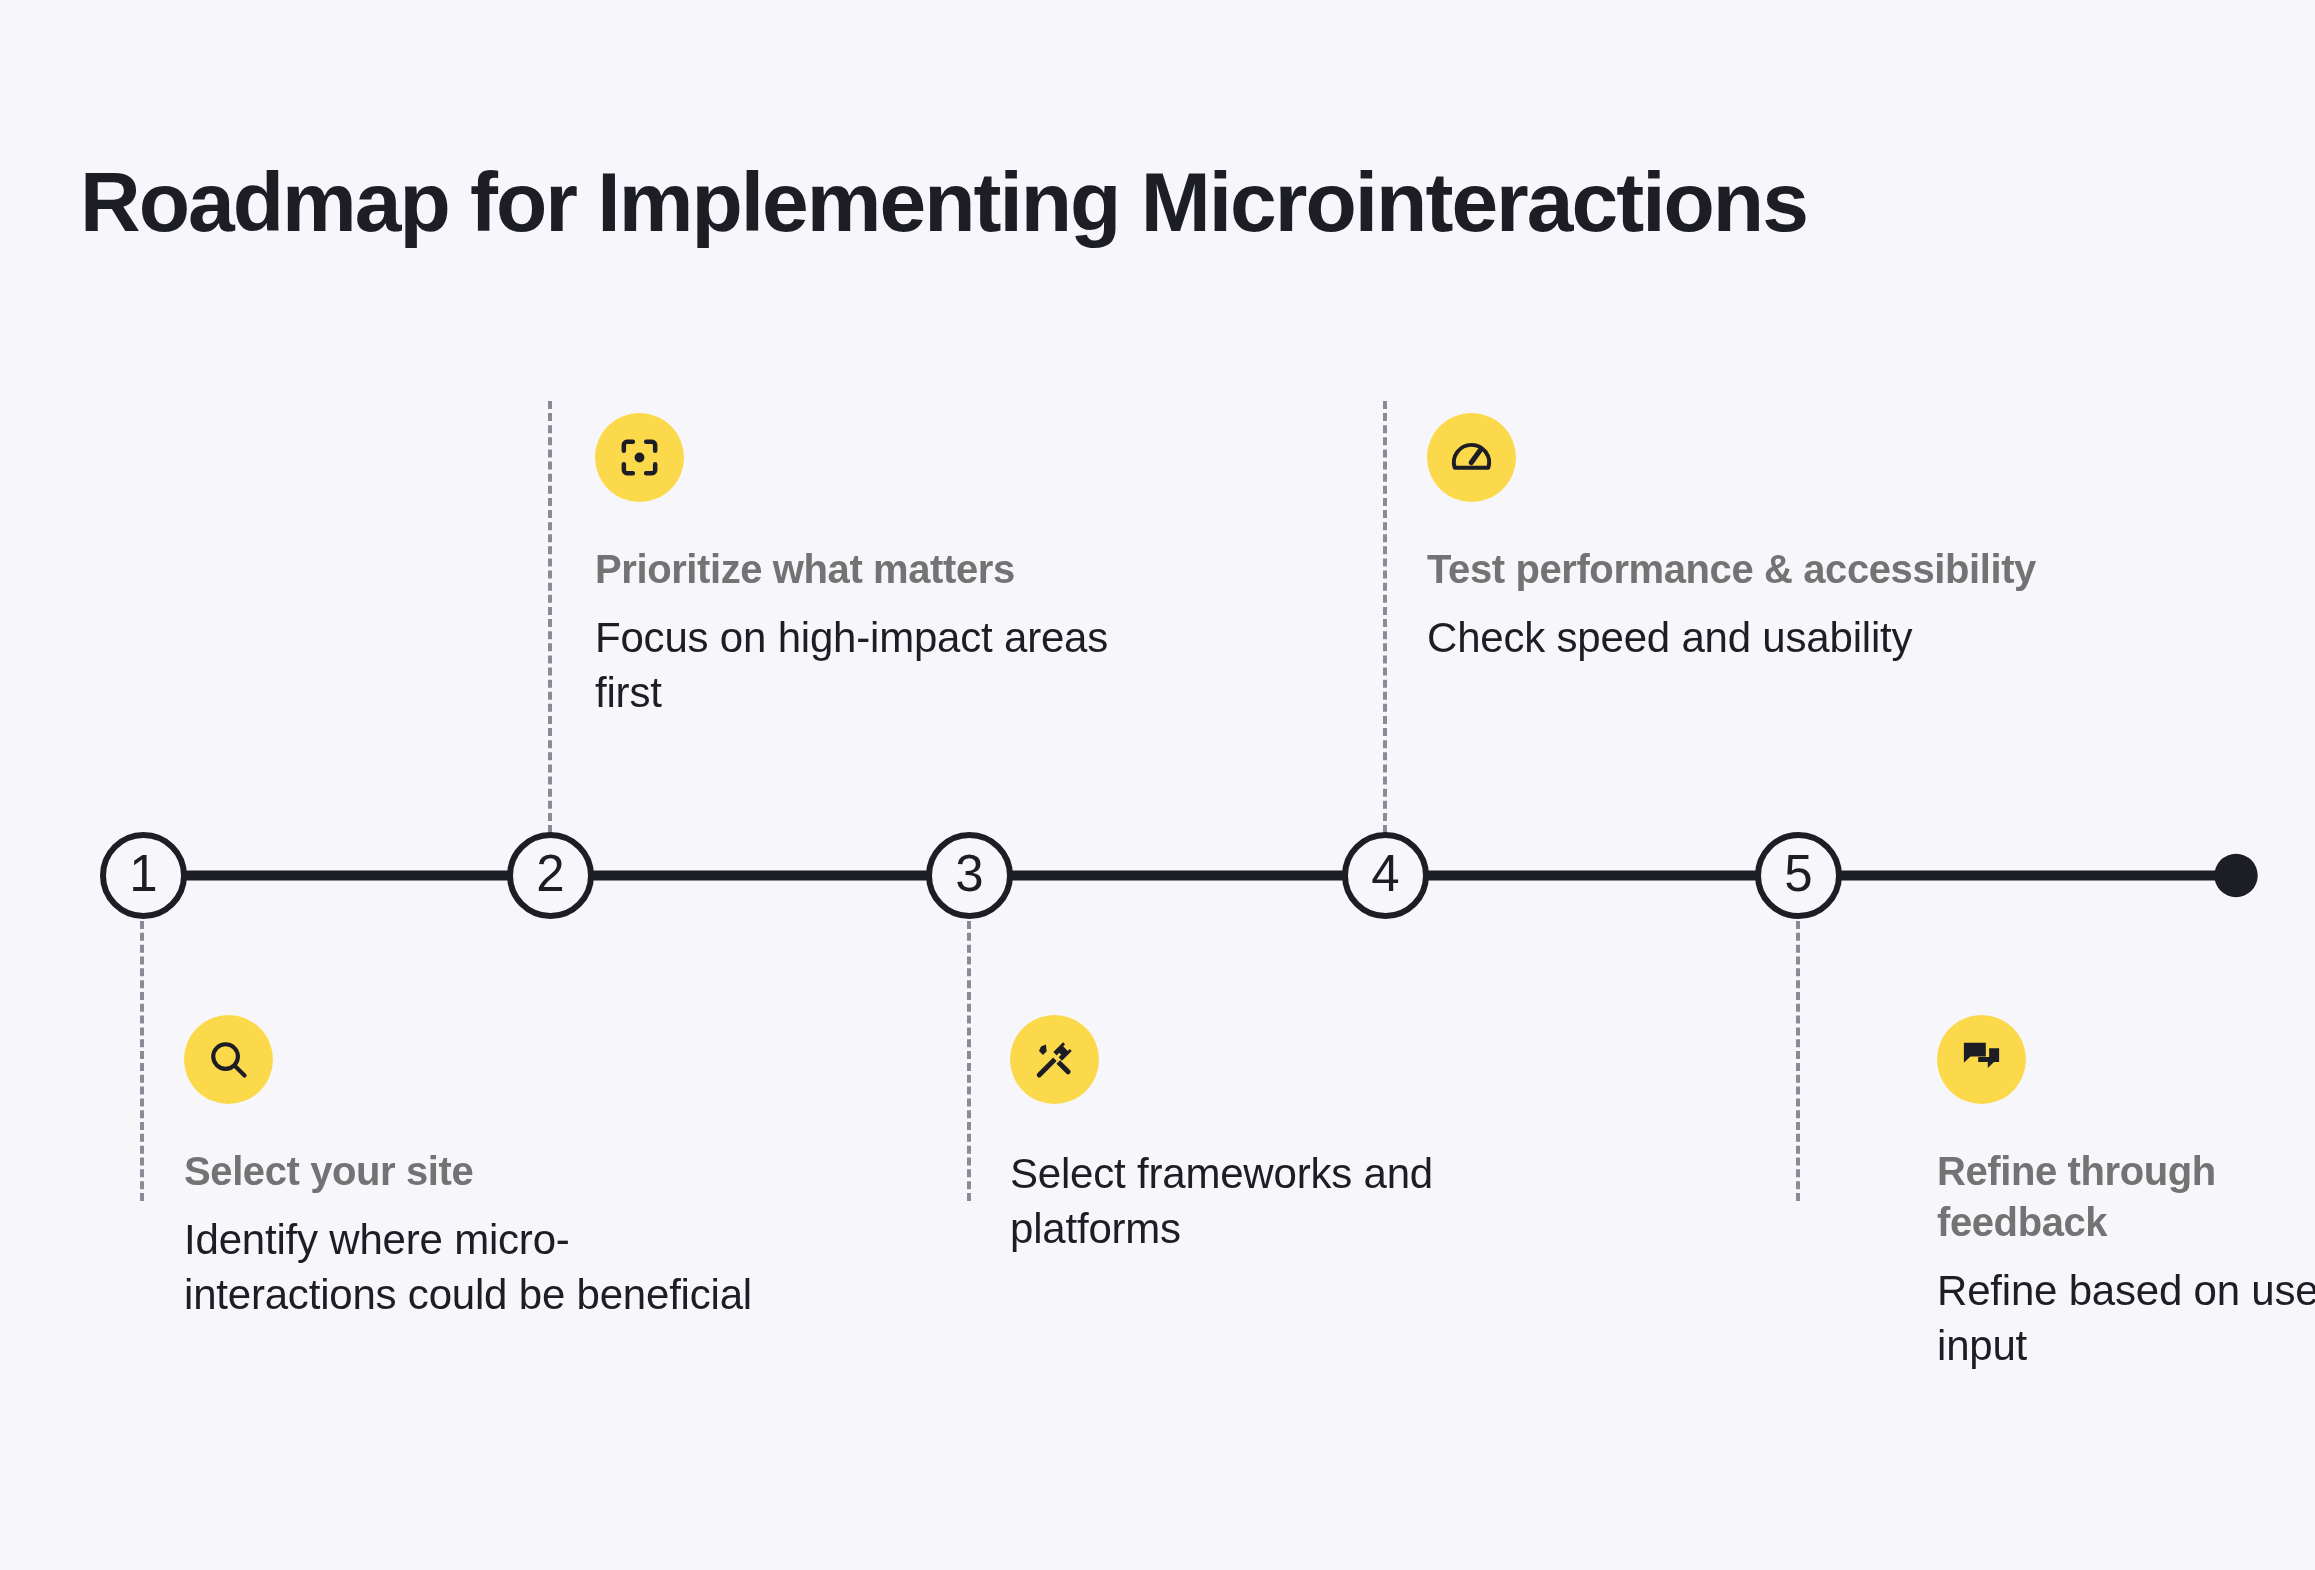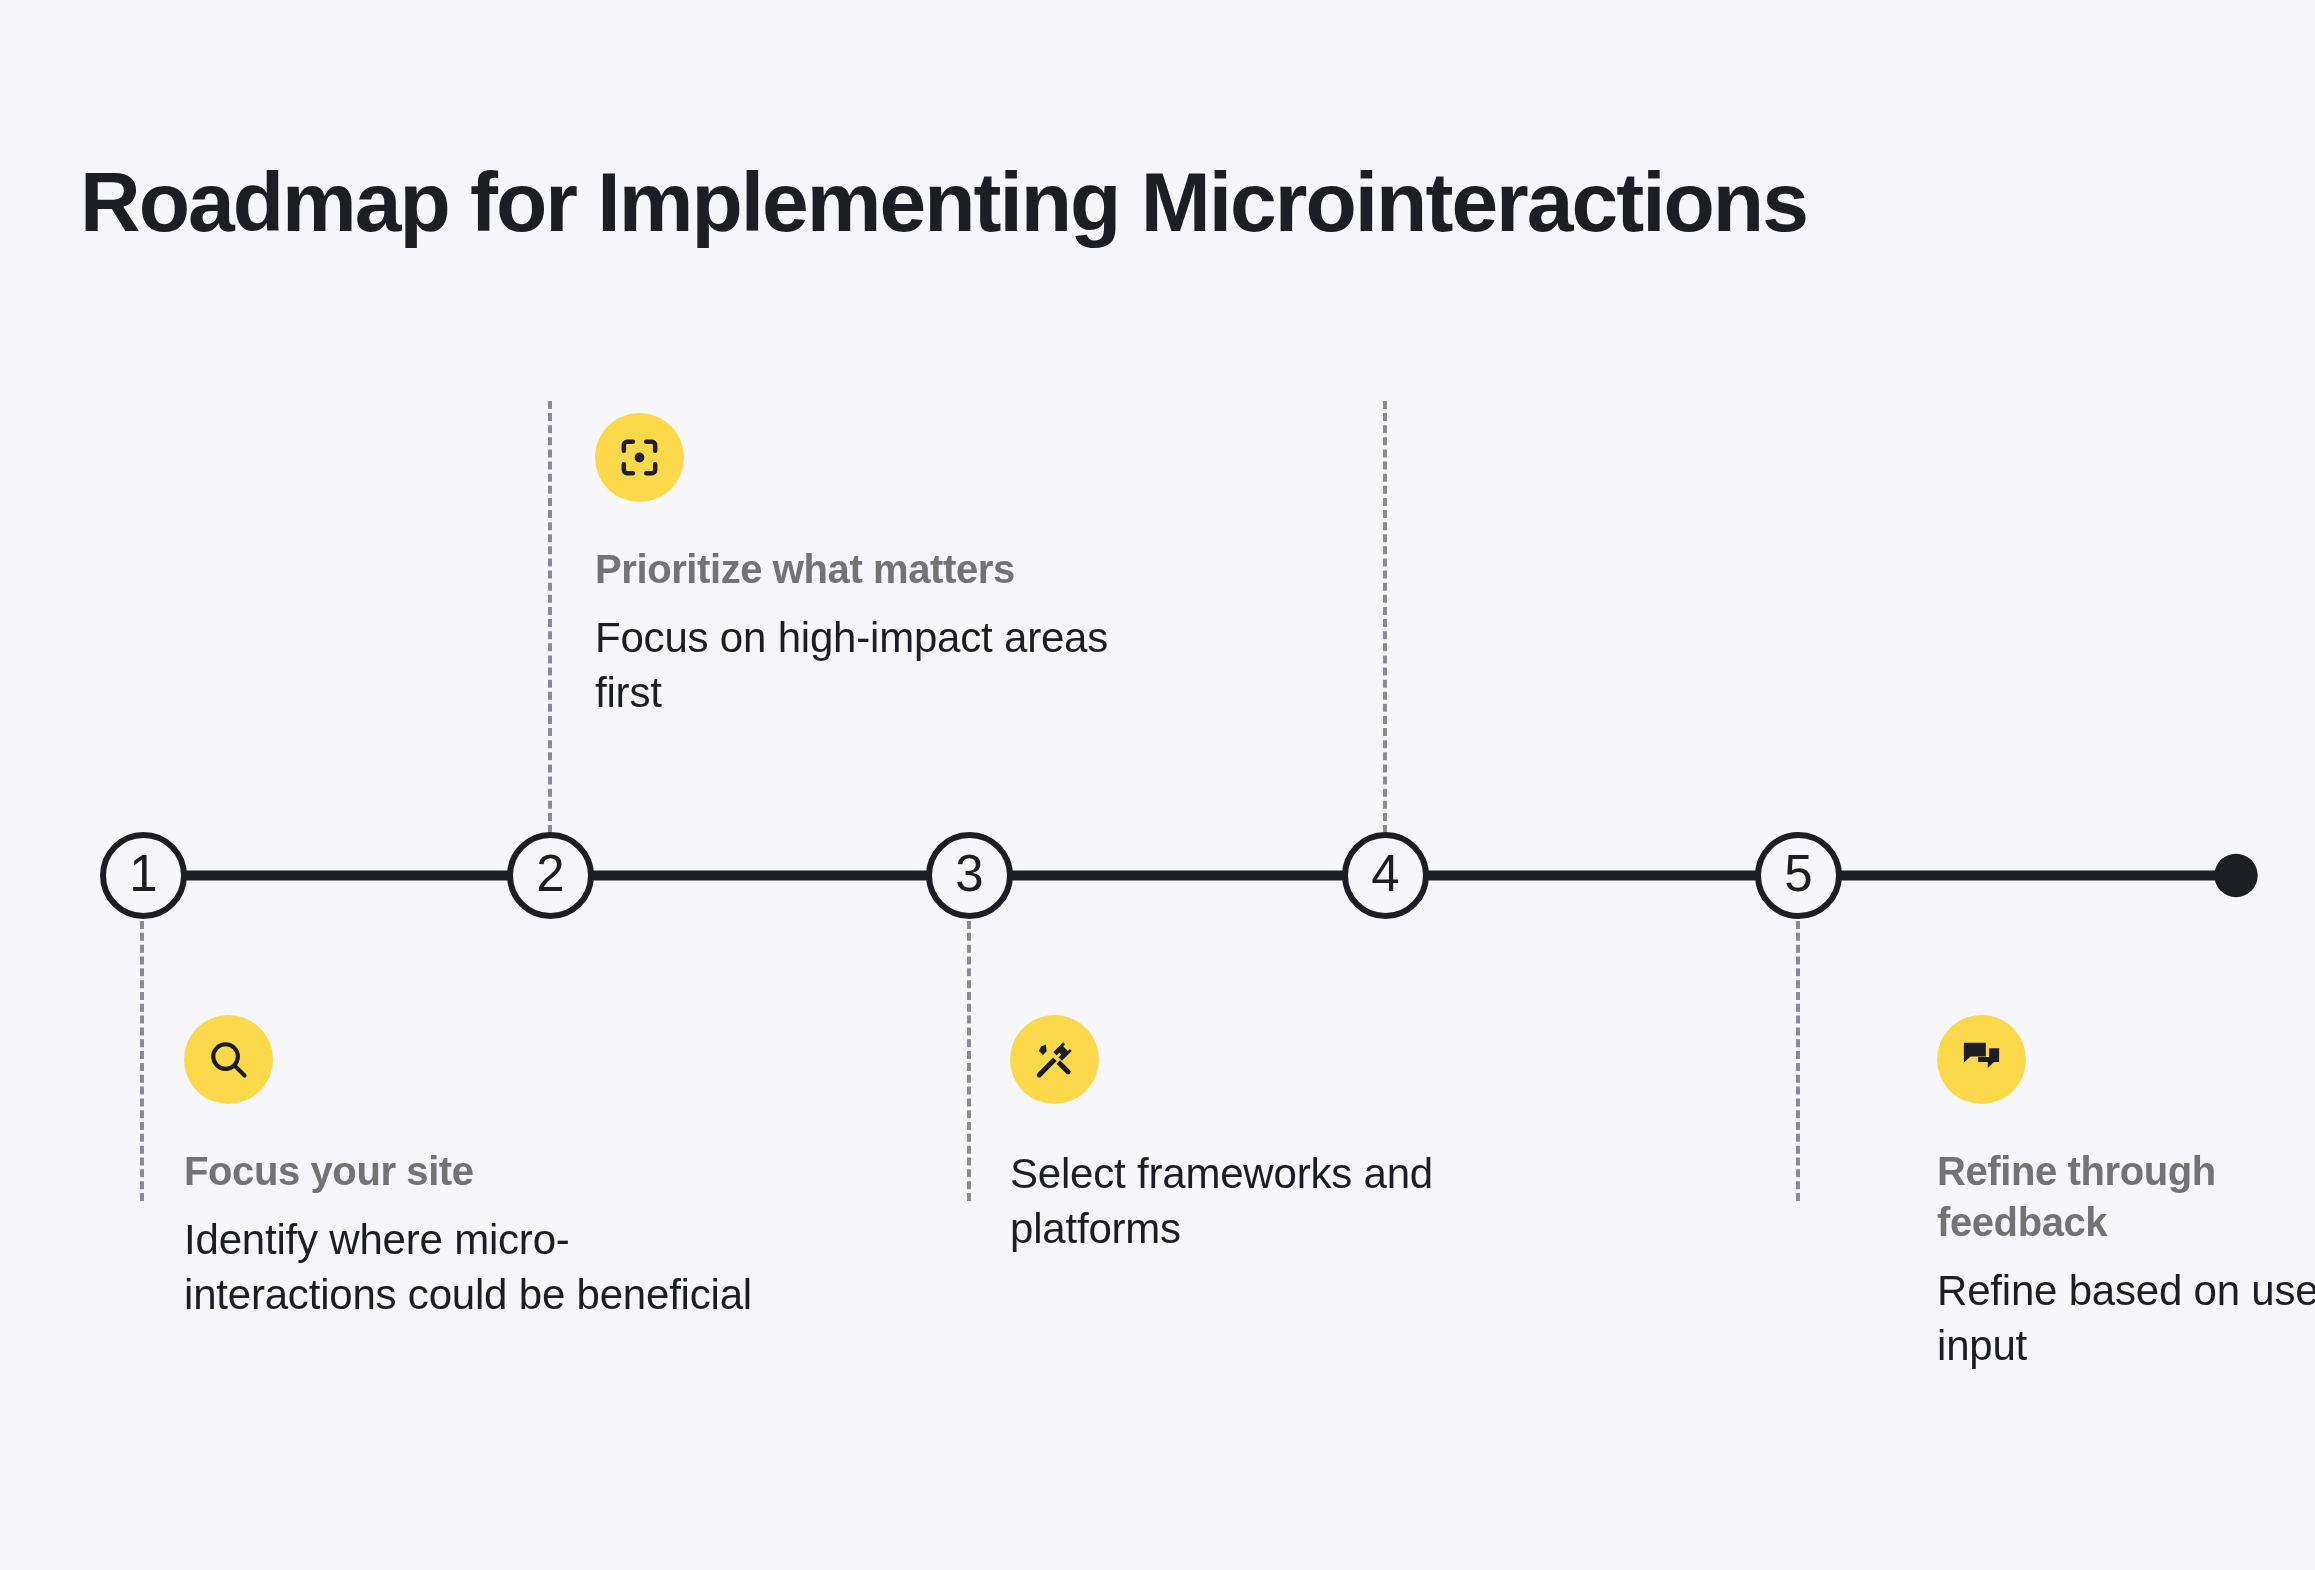--- a/index.html
+++ b/index.html
@@ -143,21 +143,21 @@
     <span class="node-num">5</span>
   </div>
 
   <div class="block" style="left:184px; top:1015px; width:570px;">
     <div class="icon-badge">
       <svg viewBox="0 0 24 24" fill="none" stroke="#1d1d26" stroke-width="2.1" stroke-linecap="round" stroke-linejoin="round">
         <circle cx="10.5" cy="10.5" r="6.3"></circle>
         <line x1="15.3" y1="15.3" x2="20.2" y2="20.2"></line>
       </svg>
     </div>
-    <div class="block-title">Focus your site</div>
+    <div class="block-title">Select your site</div>
     <div class="block-desc">Identify where micro-interactions could be beneficial</div>
   </div>
 
   <div class="block" style="left:595px; top:413px; width:579px;">
     <div class="icon-badge">
       <svg viewBox="0 0 24 24" fill="none" stroke="#1d1d26" stroke-width="2.3" stroke-linecap="round" stroke-linejoin="round">
         <path d="M4 8.6V5.6A1.6 1.6 0 0 1 5.6 4h3"></path>
         <path d="M15.4 4h3A1.6 1.6 0 0 1 20 5.6v3"></path>
         <path d="M20 15.4v3a1.6 1.6 0 0 1-1.6 1.6h-3"></path>
         <path d="M8.6 20h-3A1.6 1.6 0 0 1 4 18.4v-3"></path>
@@ -173,20 +173,30 @@
       <svg viewBox="0 0 24 24" fill="#1d1d26" stroke="none">
         <path d="M3.3 19.0l8.0-8.0 1.8 1.8-8.0 8.0a1.27 1.27 0 0 1-1.8 0l0 0a1.27 1.27 0 0 1 0-1.8z"></path>
         <path d="M7.6 4.3 5.1 5.3l-1.0 2.4 2.0 2.0 1.9-1.9z"></path>
         <path d="M16.4 3.2l-5.0 5.0 1.7 1.7 1.3-1.3 1.0 1.0-1.3 1.3 1.7 1.7 5.0-5.0-1.0-1.0-1.0 1.0-2.4-2.4 1.0-1.0z"></path>
         <path d="M13.0 14.2l1.85-1.85 5.0 5.0a1.3 1.3 0 0 1 0 1.85l0 0a1.3 1.3 0 0 1-1.85 0z"></path>
       </svg>
     </div>
     <div class="block-desc">Select frameworks and platforms</div>
   </div>
 
+  <div class="block" style="left:1427px; top:413px; width:660px;">
+    <div class="icon-badge">
+      <svg viewBox="0 0 24 24" fill="none" stroke="#1d1d26" stroke-width="2.0" stroke-linecap="round" stroke-linejoin="round">
+        <path d="M3.4 17.2a9 9 0 1 1 17.2 0z"></path>
+        <path d="M11.9 14.6 16.6 8.1" stroke-width="2.6"></path>
+      </svg>
+    </div>
+    <div class="block-title">Test performance &amp; accessibility</div>
+    <div class="block-desc">Check speed and usability</div>
+  </div>
 
   <div class="block" style="left:1937px; top:1015px; width:416px;">
     <div class="icon-badge">
       <svg viewBox="0 0 24 24" fill="#1d1d26" stroke="none">
         <path d="M3 3.4h11.2v7.1H6.4L3 13.6z"></path>
         <path d="M15.9 6.2H21v7.1h-2.6l-3.2 3.1v-3.1h-4.9v-2.6h5.6z"></path>
       </svg>
     </div>
     <div class="block-title">Refine through feedback</div>
     <div class="block-desc">Refine based on user input</div>

